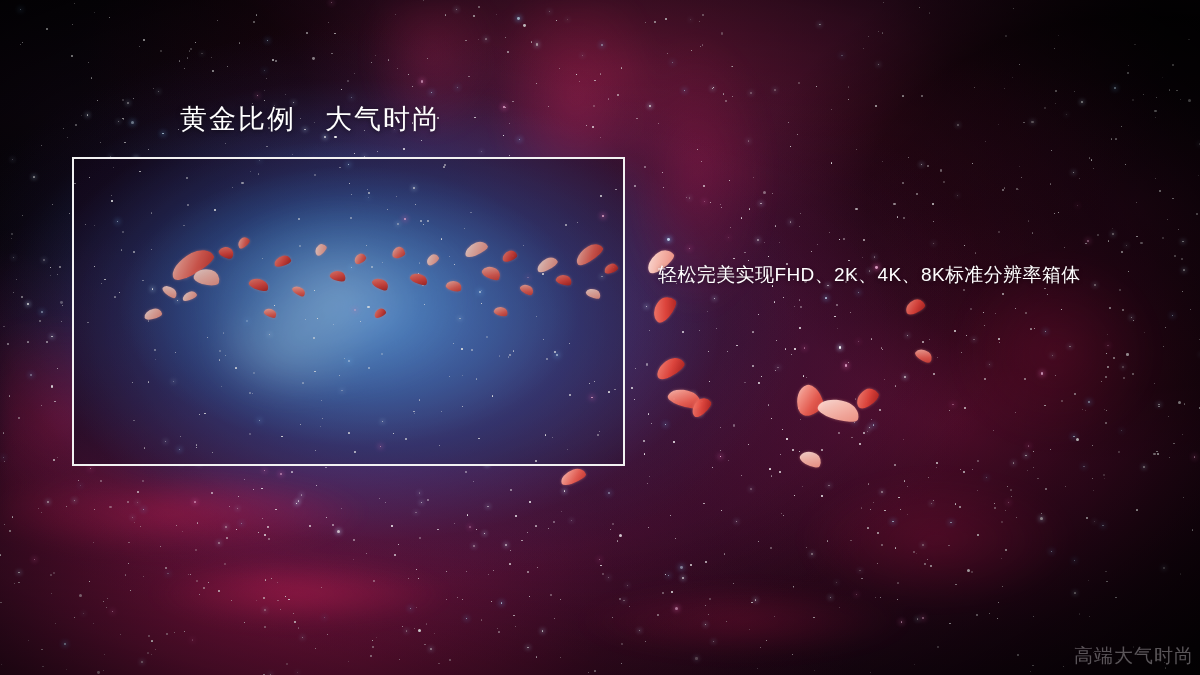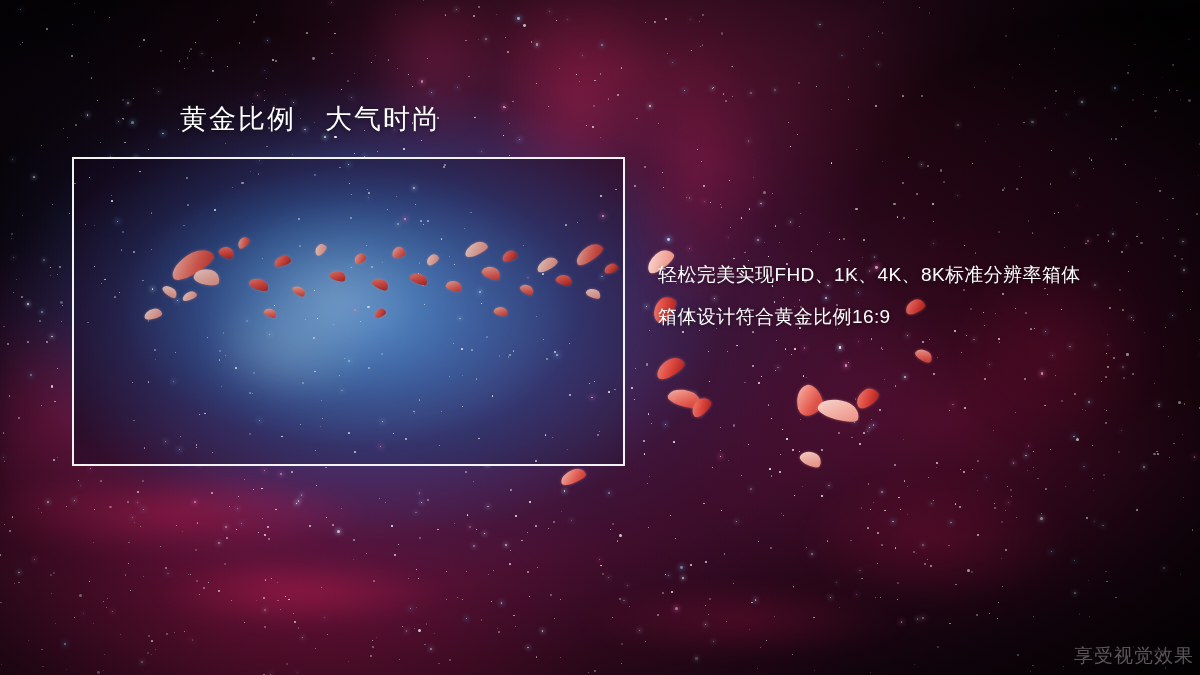--- a/index.html
+++ b/index.html
@@ -1724,19 +1724,18 @@
           <i class="petal" style="left:420px;top:148px;width:14px;height:9px;transform:rotate(18deg);opacity:0.95"></i>
           <i class="petal deep" style="left:530px;top:105px;width:14px;height:9px;transform:rotate(-15deg);opacity:0.95"></i>
         </div>
       <div id="photo-dark"></div>
     </div>
   </div>
 
   <div id="title">黄金比例　大气时尚</div>
 
   <div id="body-text">
-    <div class="body-line">轻松完美实现FHD、1K、4K、8K标准分辨率箱体</div>
-    <div class="body-line">箱体设计符合黄金比例16:9</div>
+    <div class="body-line">轻松完美实现FHD、2K、4K、8K标准分辨率箱体</div>
   </div>
 
-  <div id="watermark">享受视觉效果</div>
+  <div id="watermark">高端大气时尚</div>
 
 </div>
 
 </body></html>

